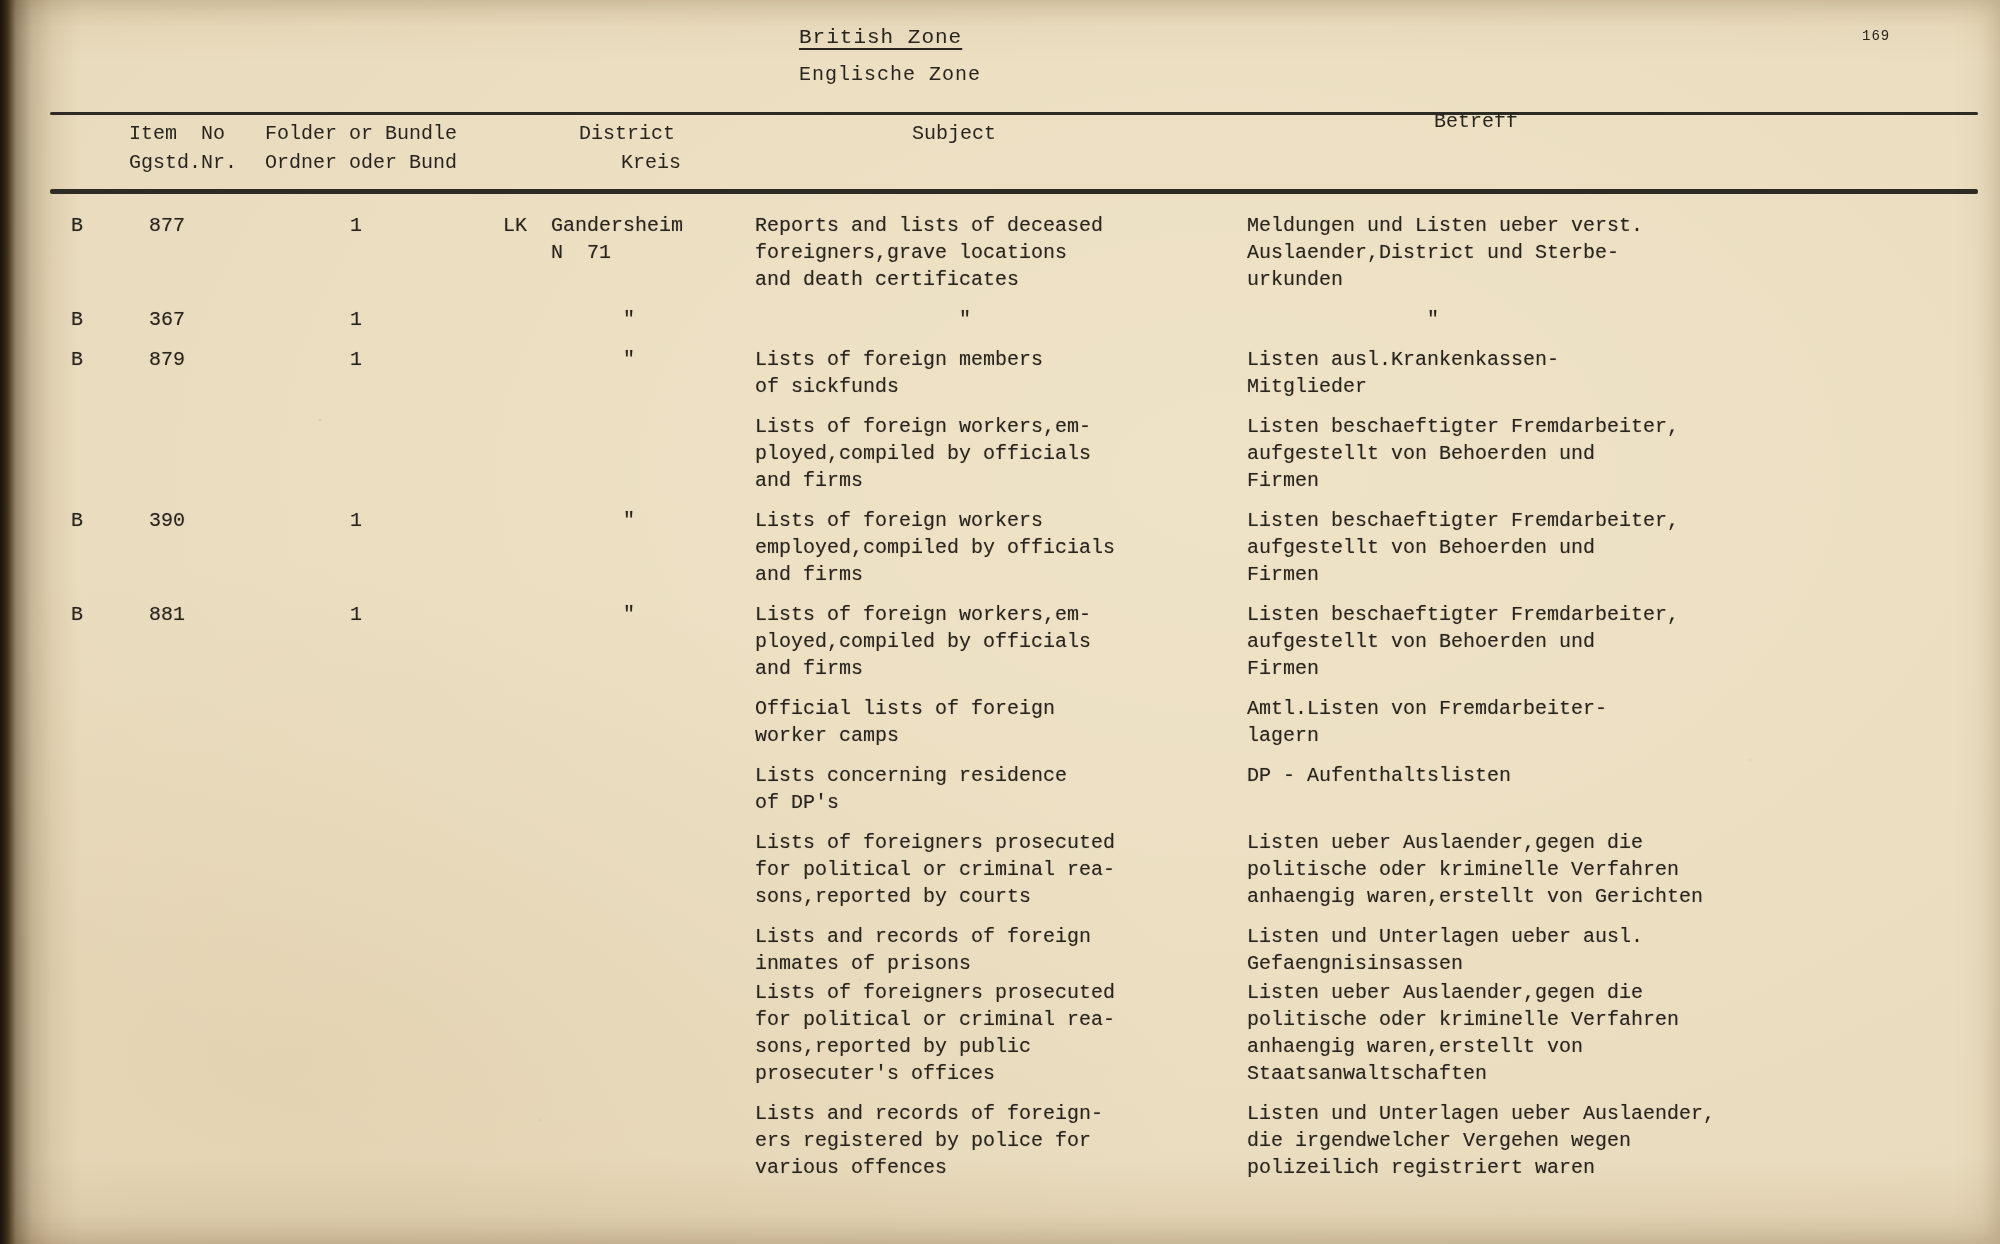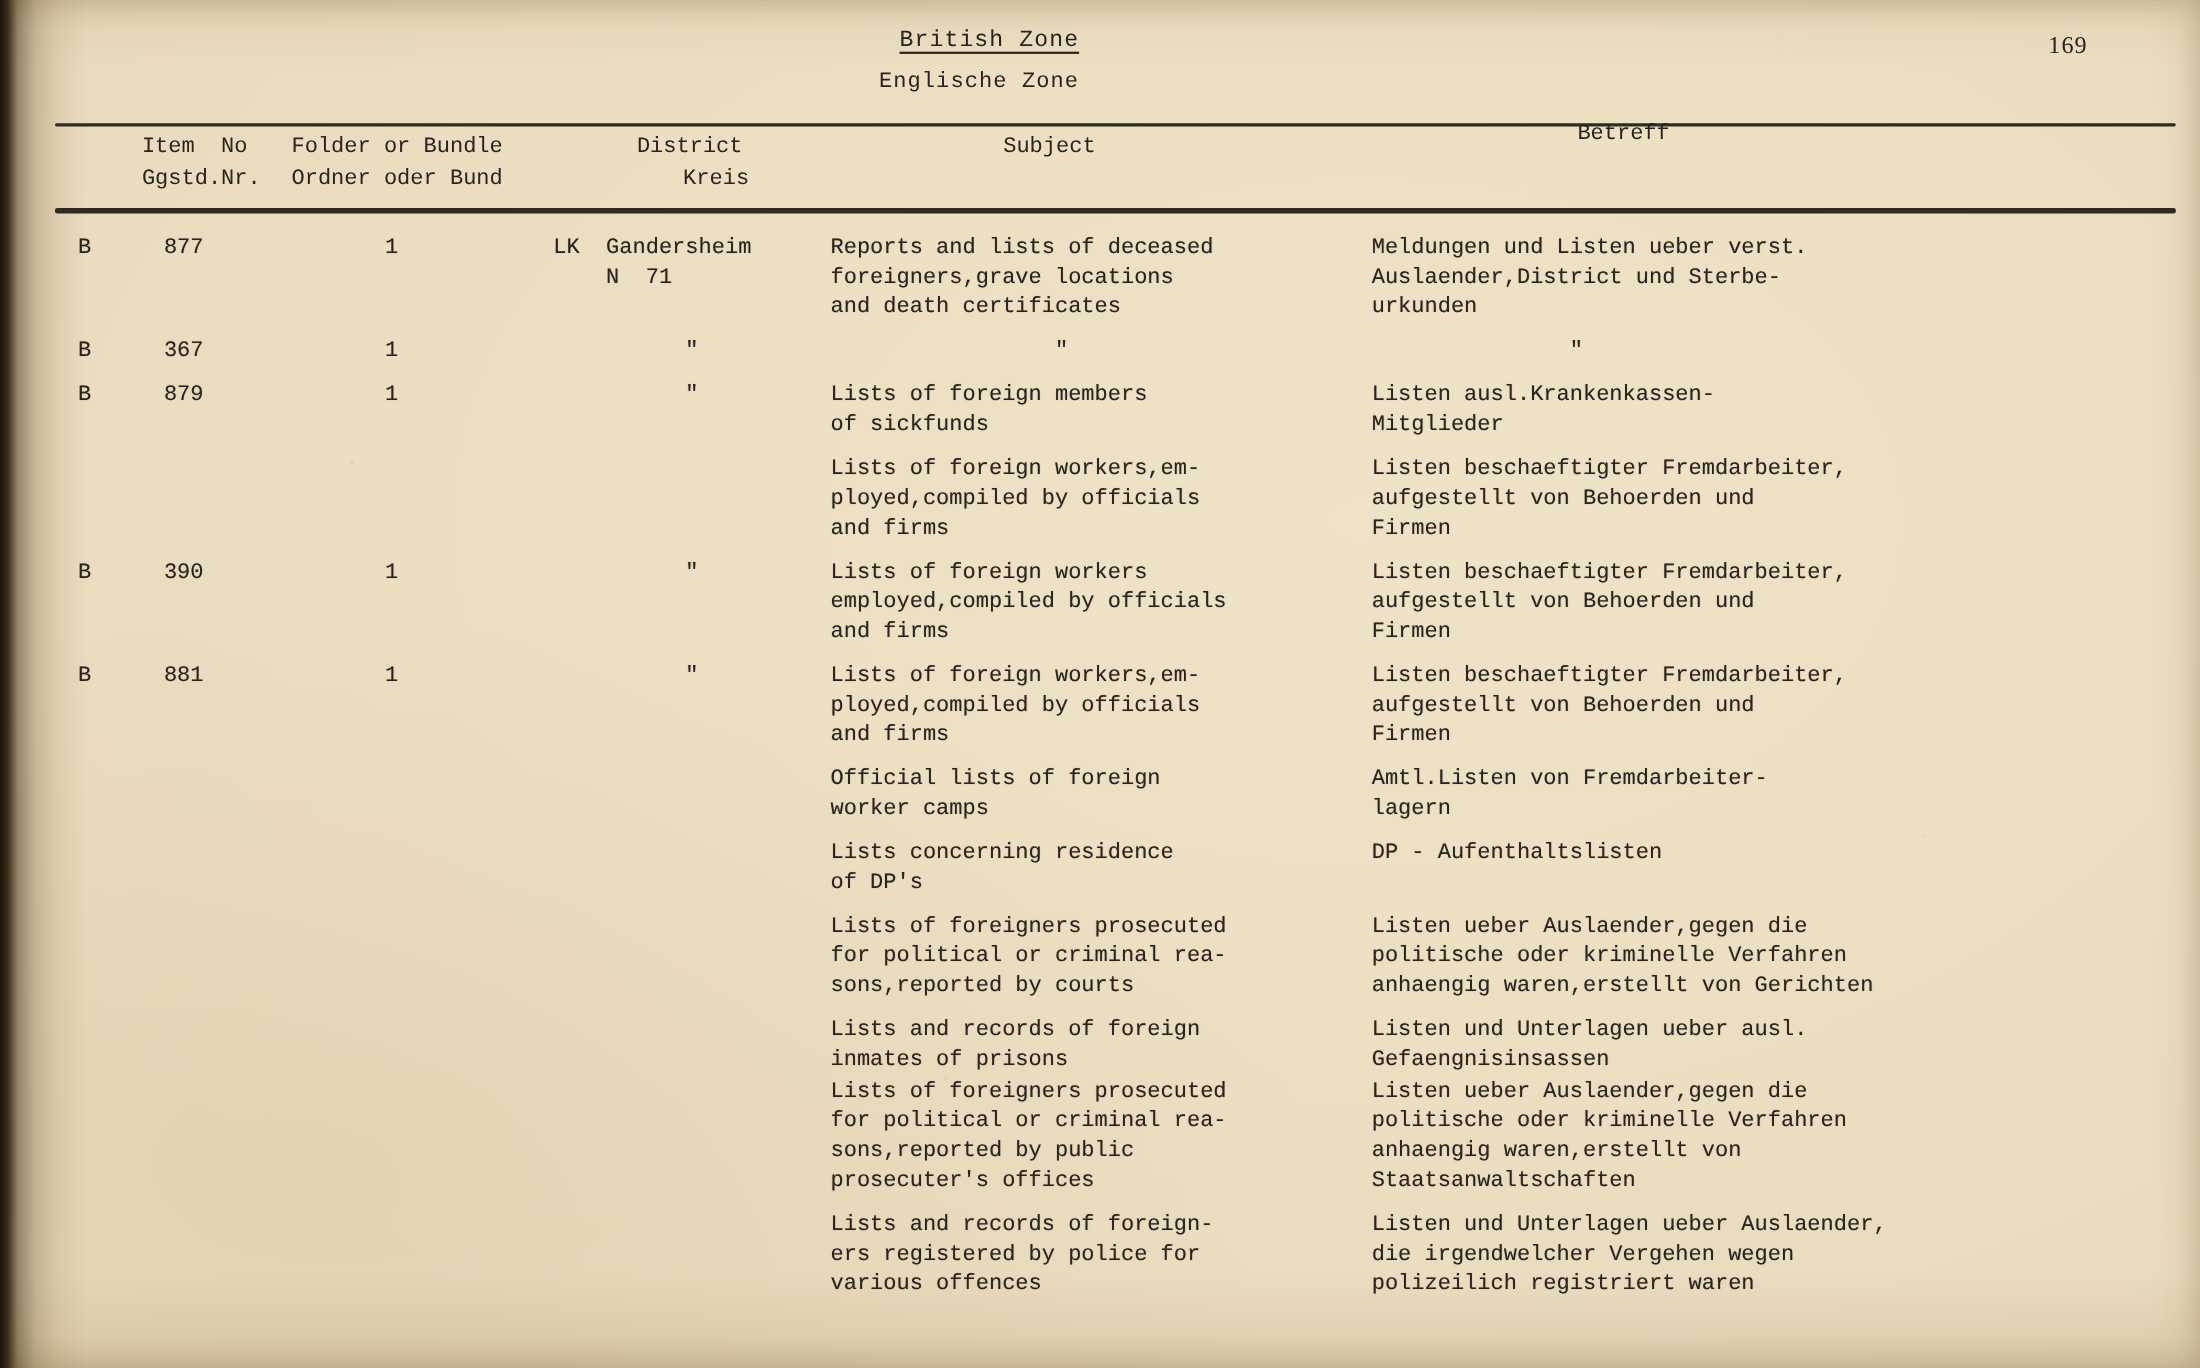--- a/index.html
+++ b/index.html
@@ -21,23 +21,23 @@
       linear-gradient(180deg, rgba(150,115,65,.10), rgba(150,115,65,0) 5%, rgba(150,115,65,0) 93%, rgba(130,95,50,.14));
     box-shadow: inset 0 10px 18px rgba(90,65,30,.10), inset 0 -10px 22px rgba(90,65,30,.12), inset -18px 0 30px rgba(120,90,50,.10);
   }
   .binding{
     position:absolute;left:0;top:0;bottom:0;width:80px;
     background:linear-gradient(90deg,#18100a 0px,#3c2d19 7px,rgba(80,62,36,.55) 16px,rgba(110,88,52,.28) 32px,rgba(140,112,70,.12) 52px,rgba(233,219,189,0) 80px);
     pointer-events:none;
   }
   .pageno{
     position:absolute;left:1862px;top:28px;
-    font-size:22px;letter-spacing:1px;font-family:Liberation Serif, serif;
-  }
-  .titleblock{position:absolute;left:890px;top:26px;transform:translateX(-50%);text-align:right;}
+    font-size:14px;letter-spacing:1px;
+  }
+  .titleblock{position:absolute;left:890px;top:26px;transform:translateX(-50%);text-align:left;}
   .title{
     font-size:21px;
     text-decoration:underline;
     text-underline-offset:5px;
     letter-spacing:1px;
     white-space:pre;
   }
   .subtitle{
     margin-top:14px;
     font-size:20px;

